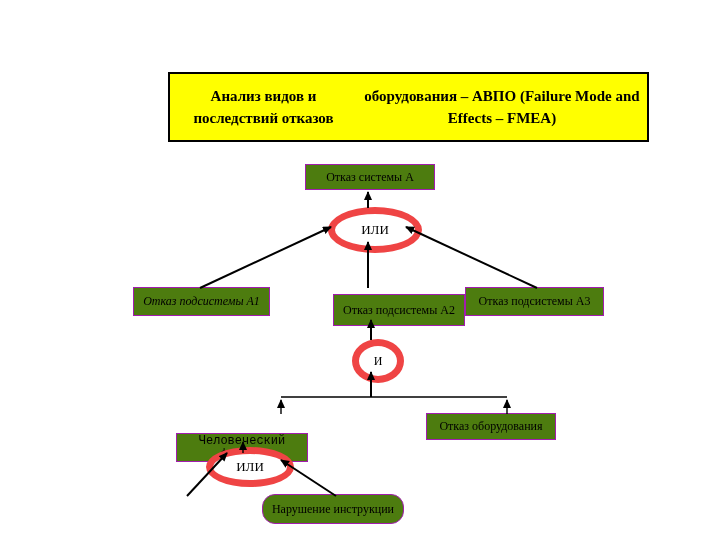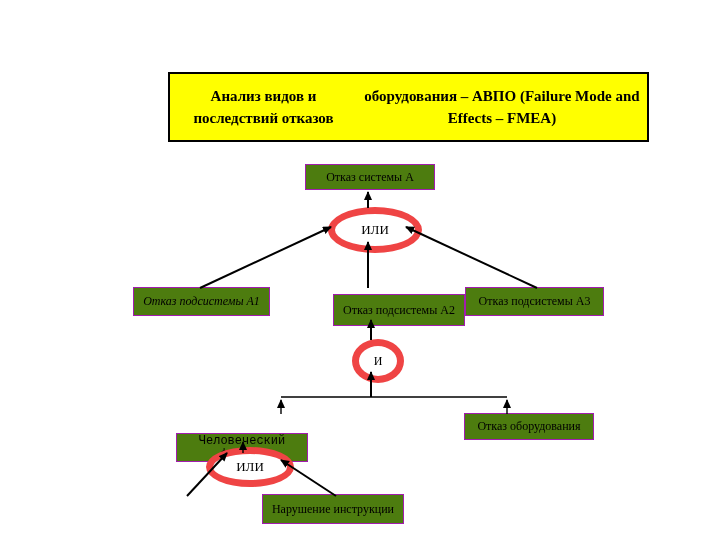--- a/index.html
+++ b/index.html
@@ -42,23 +42,23 @@
     justify-content: center;
     text-align: center;
     font-size: 12px;
     line-height: 13px;
   }
   #node-system-failure   { left: 305px; top: 164px; width: 128px; height: 24px; }
   #node-subsystem-a1     { left: 133px; top: 287px; width: 135px; height: 27px; font-style: italic; }
   #node-subsystem-a2     { left: 305px; top: 294px; width: 130px; height: 30px; margin-left: 28px; }
   #node-subsystem-a3     { left: 465px; top: 287px; width: 137px; height: 27px; text-align: center; }
   #node-human-factor     { left: 176px; top: 433px; width: 130px; height: 27px; font-family: Liberation Mono, monospace; }
-  #node-equipment-failure{ left: 464px; top: 413px; width: 128px; height: 25px; text-align: right; }
+  #node-equipment-failure{ left: 426px; top: 413px; width: 128px; height: 25px; text-align: right; }
   #node-operator-error   { left: 128px; top: 494px; width: 122px; height: 28px; }
-  #node-instruction-violation { left: 262px; top: 494px; width: 140px; height: 28px; }
+  #node-instruction-violation { left: 262px; top: 494px; width: 140px; height: 28px; border-radius: 13px; }
   .gate {
     position: absolute;
     background: #ffffff;
     border: 7px solid #ef4444;
     border-radius: 50%;
     display: flex;
     align-items: center;
     justify-content: center;
     font-size: 13px;
   }

